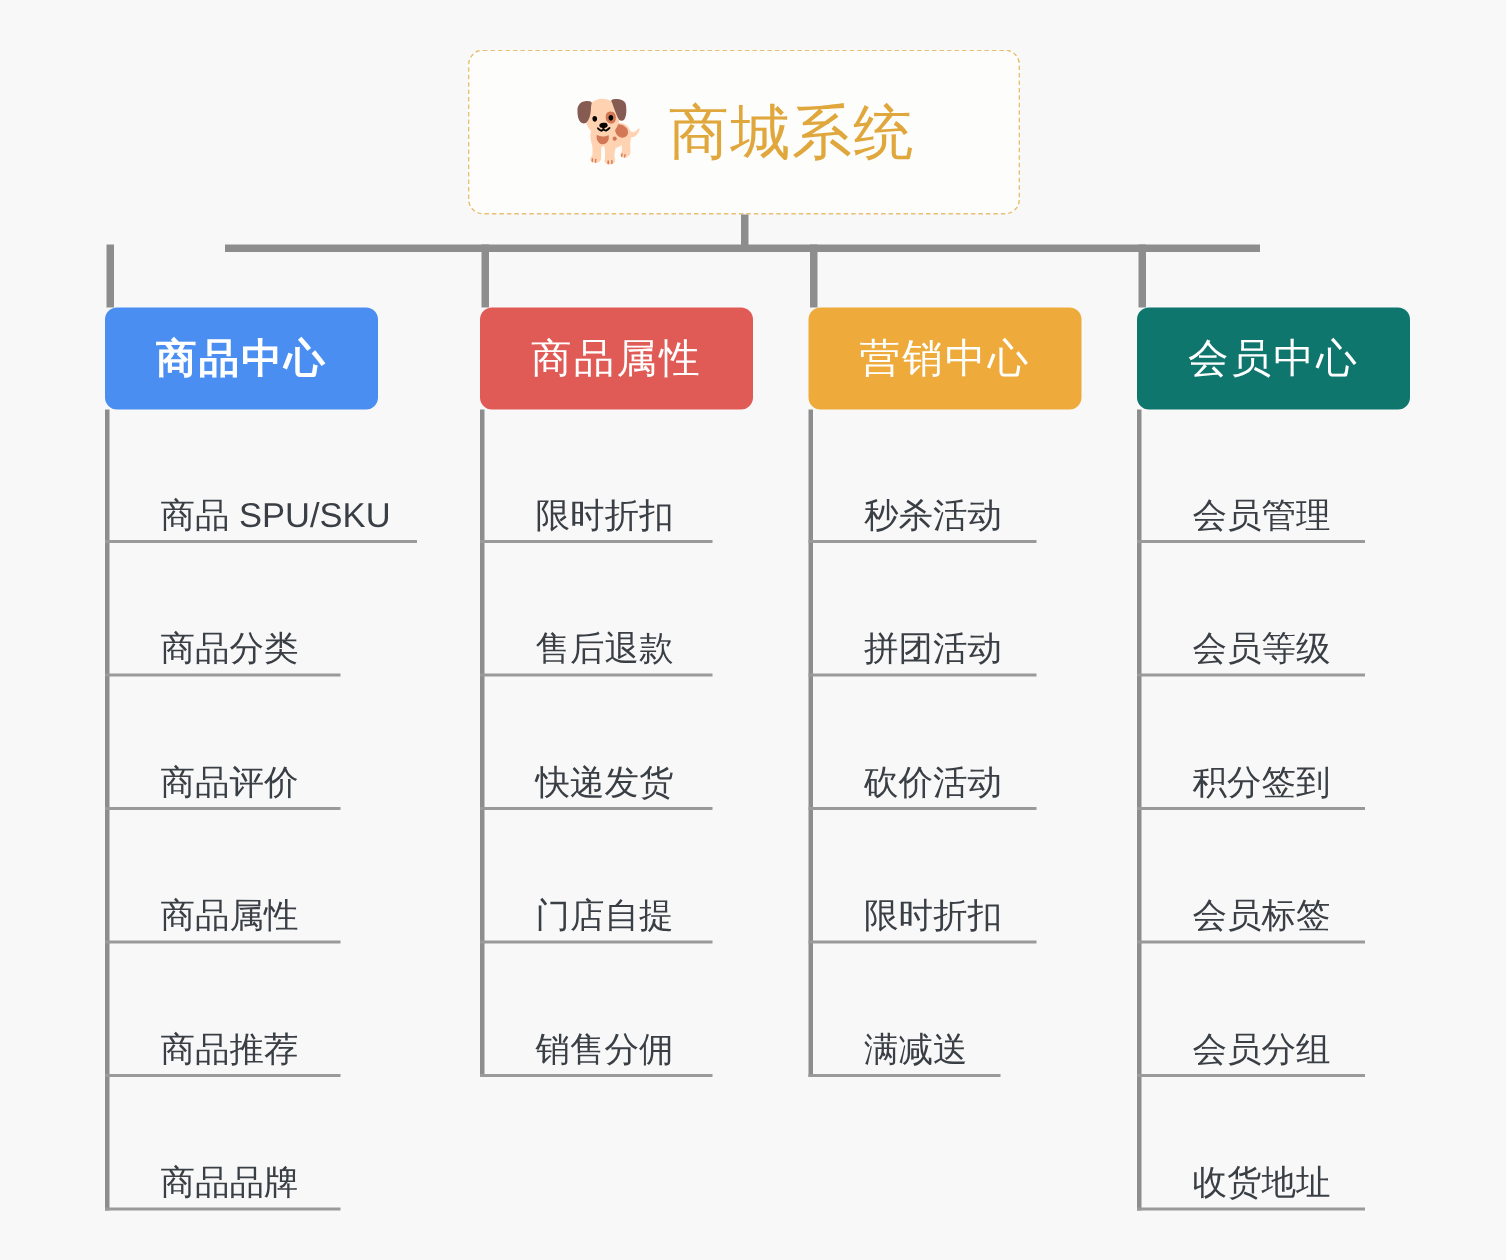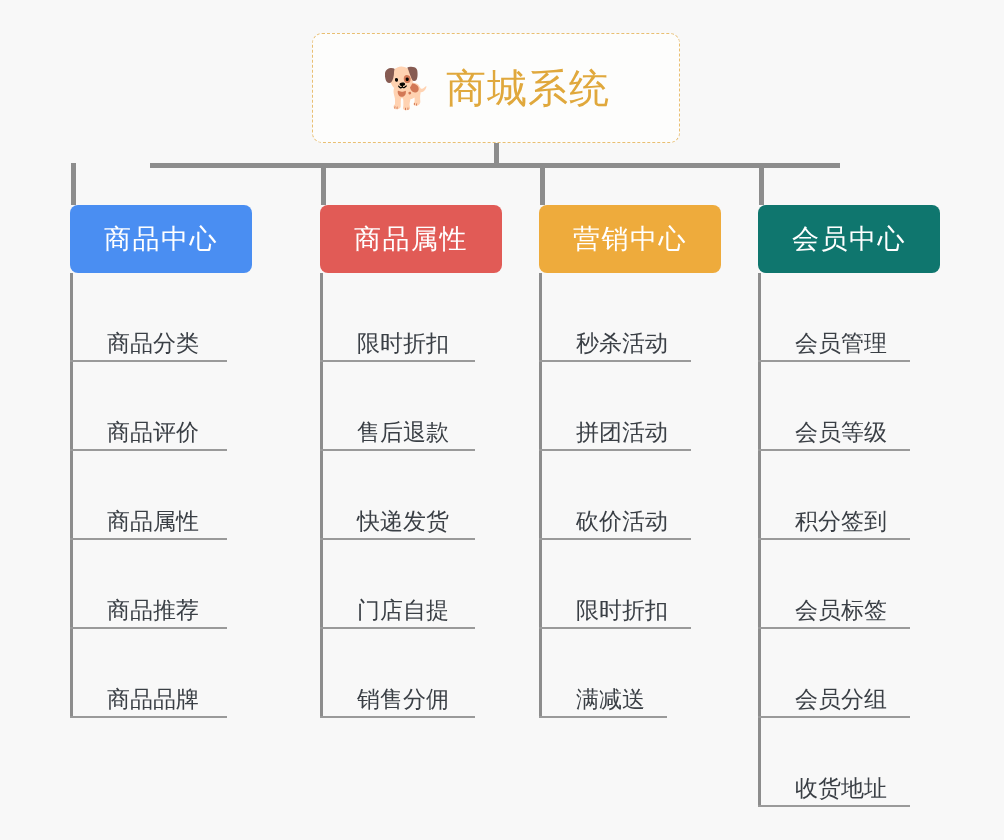--- a/index.html
+++ b/index.html
@@ -135,24 +135,28 @@
 
   <div id="drops">
       <div class="drop" style="left: 71px; background: rgb(141, 141, 141);"></div>
       <div class="drop" style="left: 321px; background: rgb(141, 141, 141);"></div>
       <div class="drop" style="left: 540px; background: rgb(141, 141, 141);"></div>
       <div class="drop" style="left: 759px; background: rgb(141, 141, 141);"></div>
     </div>
 
   <div id="columns">
       <div class="column" style="left: 70px;">
-        <div class="cat-box" style="width: 182px; background: rgb(74, 142, 242);">
+        <div class="cat-box" style="width: 182px; background: rgb(74, 142, 242); font-weight: bold;">
           <span>商品中心</span>
         </div>
         <div class="leaves" style="border-left-color: rgb(141, 141, 141);">
+          <div class="leaf">
+            <span class="leaf-label">商品 SPU/SKU</span>
+            <div class="leaf-rule" style="width: 208px;"></div>
+          </div>
           <div class="leaf">
             <span class="leaf-label">商品分类</span>
             <div class="leaf-rule" style="width: 157px;"></div>
           </div>
           <div class="leaf">
             <span class="leaf-label">商品评价</span>
             <div class="leaf-rule" style="width: 157px;"></div>
           </div>
           <div class="leaf">
             <span class="leaf-label">商品属性</span>

